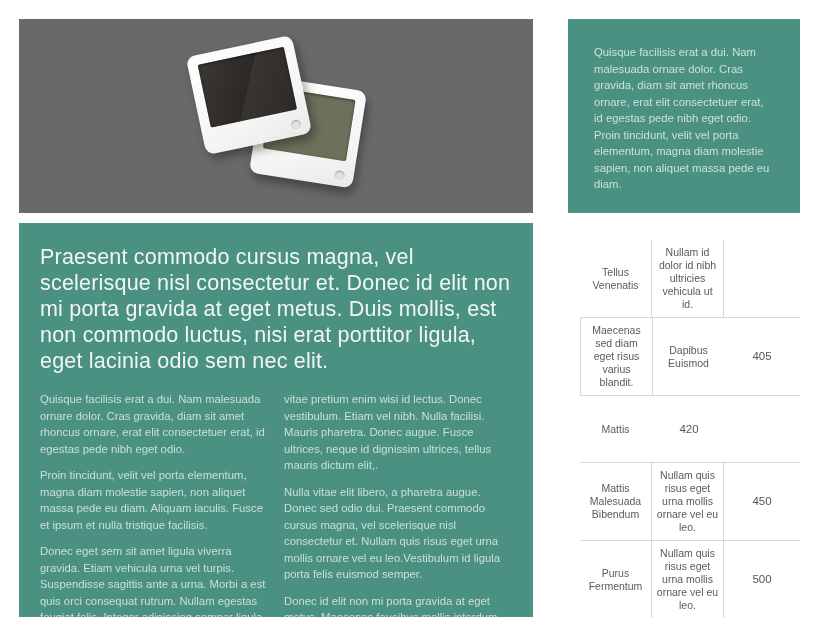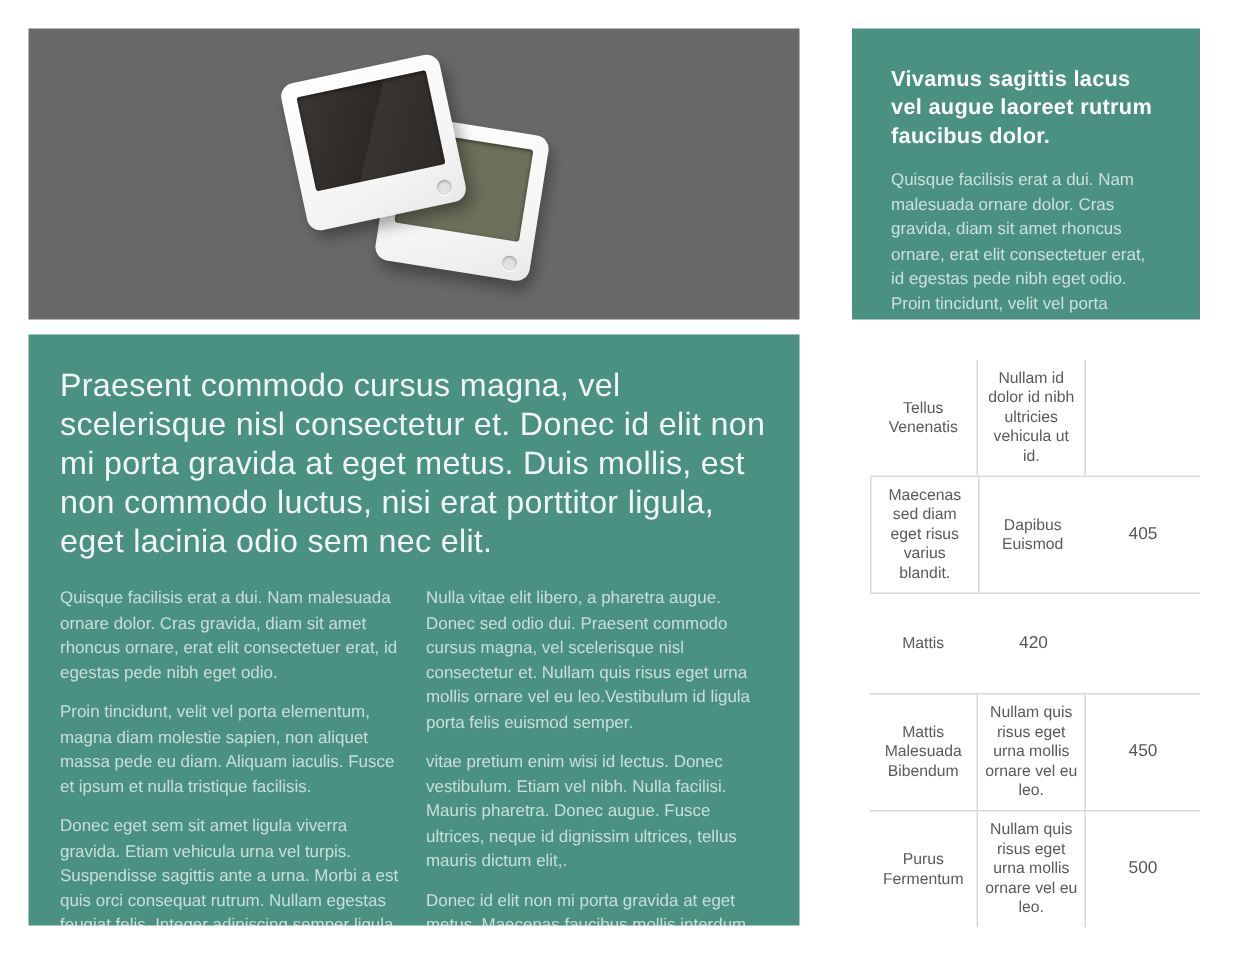--- a/index.html
+++ b/index.html
@@ -61,35 +61,34 @@
         <div class="dot"></div>
       </div>
       <div class="slide front">
         <div class="photo"></div>
         <div class="dot"></div>
       </div>
     </div>
   </div>
 
   <div class="intro">
-    <h2>Vivamus sagittis lacus vel augue laoreet rutrum faucibus dolor.</h2>
     <p>Quisque facilisis erat a dui. Nam malesuada ornare dolor. Cras gravida, diam sit amet rhoncus ornare, erat elit consectetuer erat, id egestas pede nibh eget odio. Proin tincidunt, velit vel porta elementum, magna diam molestie sapien, non aliquet massa pede eu diam.</p>
   </div>
 
   <div class="main">
     <h1>Praesent commodo cursus magna, vel scelerisque nisl consectetur et. Donec id elit non mi porta gravida at eget metus. Duis mollis, est non commodo luctus, nisi erat porttitor ligula, eget lacinia odio sem nec elit.</h1>
     <div class="cols">
       <div class="col">
         <p>Quisque facilisis erat a dui. Nam malesuada ornare dolor. Cras gravida, diam sit amet rhoncus ornare, erat elit consectetuer erat, id egestas pede nibh eget odio.</p>
         <p>Proin tincidunt, velit vel porta elementum, magna diam molestie sapien, non aliquet massa pede eu diam. Aliquam iaculis. Fusce et ipsum et nulla tristique facilisis.</p>
         <p>Donec eget sem sit amet ligula viverra gravida. Etiam vehicula urna vel turpis. Suspendisse sagittis ante a urna. Morbi a est quis orci consequat rutrum. Nullam egestas feugiat felis. Integer adipiscing semper ligula. Nunc molestie, nisl sit amet cursus convallis, sapien lectus pretium metus,</p>
       </div>
       <div class="col">
+        <p>vitae pretium enim wisi id lectus. Donec vestibulum. Etiam vel nibh. Nulla facilisi. Mauris pharetra. Donec augue. Fusce ultrices, neque id dignissim ultrices, tellus mauris dictum elit,.</p>
         <p>Nulla vitae elit libero, a pharetra augue. Donec sed odio dui. Praesent commodo cursus magna, vel scelerisque nisl consectetur et. Nullam quis risus eget urna mollis ornare vel eu leo.Vestibulum id ligula porta felis euismod semper.</p>
-        <p>vitae pretium enim wisi id lectus. Donec vestibulum. Etiam vel nibh. Nulla facilisi. Mauris pharetra. Donec augue. Fusce ultrices, neque id dignissim ultrices, tellus mauris dictum elit,.</p>
         <p>Donec id elit non mi porta gravida at eget metus. Maecenas faucibus mollis interdum. Cras mattis consectetur purus sit amet fermentum. Integer posuere erat a anteQuisque facilisis erat a dui. Nam malesuada ornare dolor. Cras gravida, diam.</p>
       </div>
     </div>
   </div>
 
   <div class="tablewrap">
 
     <div class="trow">
       <div class="tc c1">Tellus Venenatis</div>
       <div class="tc c2">Nullam id dolor id nibh ultricies vehicula ut id.</div>

